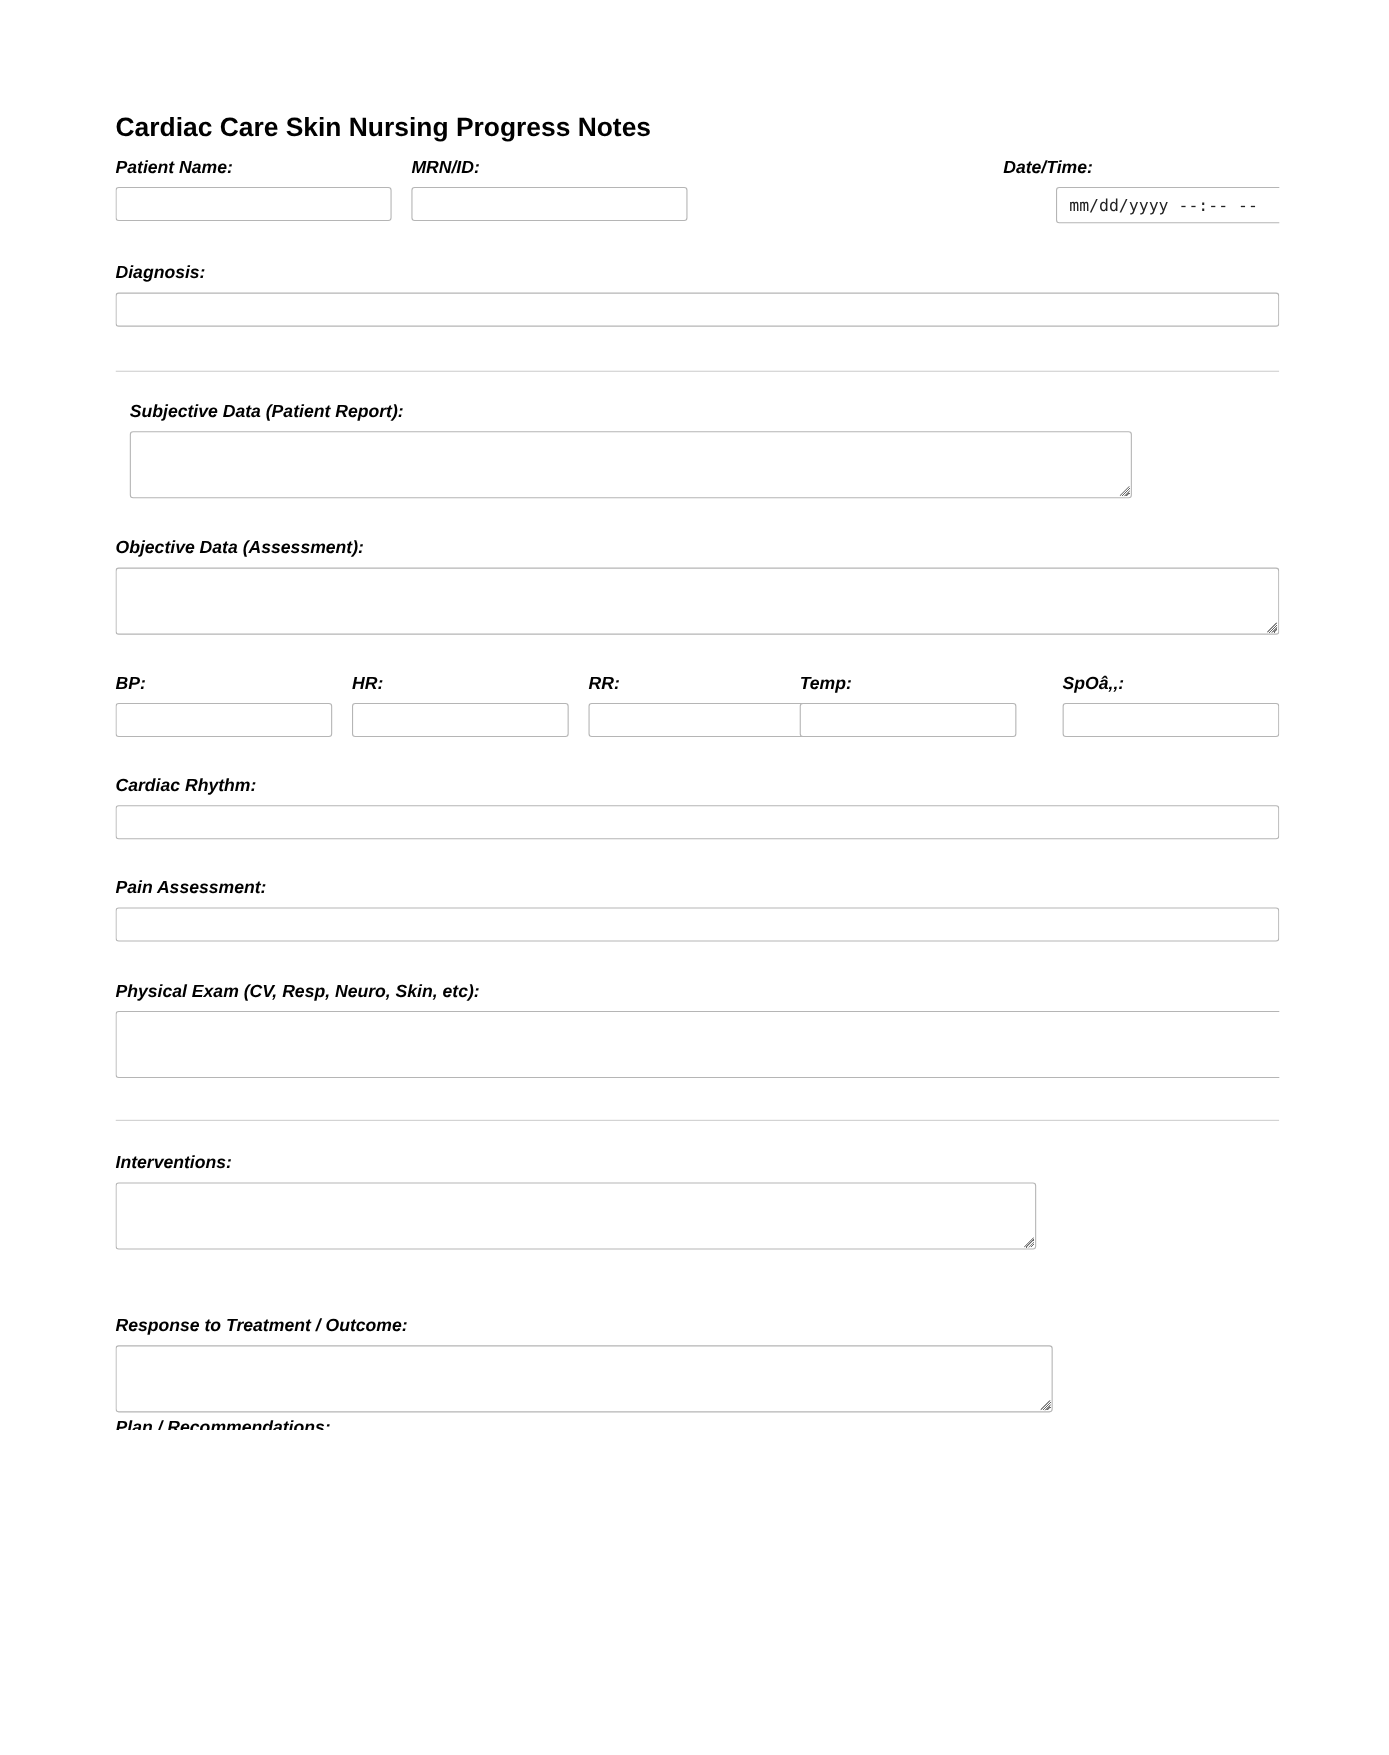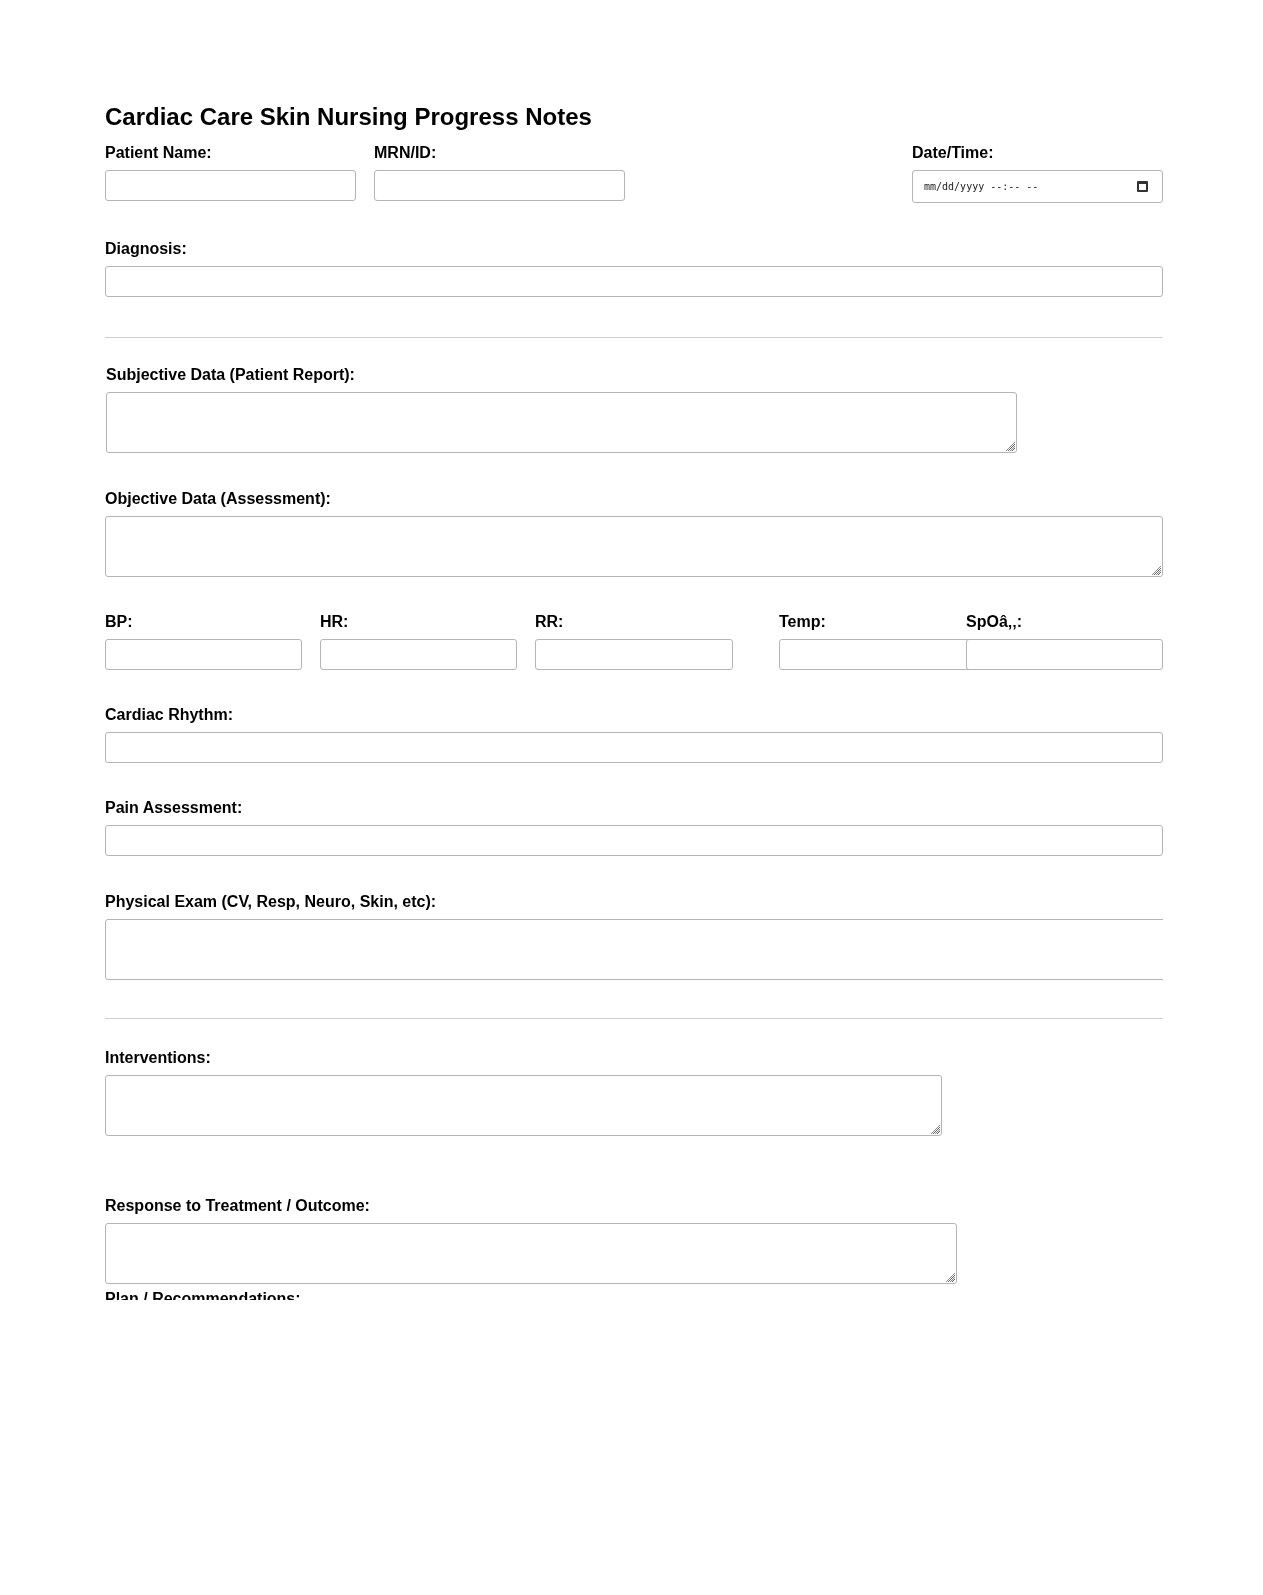--- a/index.html
+++ b/index.html
@@ -11,21 +11,21 @@
     .page {
       position: absolute; left: 105px; top: 0; width: 1058px;
       height: 1300px; overflow: hidden;
     }
     h1 {
       position: absolute; top: 102px; left: 0; margin: 0;
       font-size: 24px; font-weight: bold; line-height: 30px;
     }
     label.lbl {
       display: block; font-size: 16px; font-weight: bold; line-height: 18px;
-      margin-bottom: 8px; white-space: nowrap;
+      margin-bottom: 8px; white-space: nowrap; font-style: italic;
     }
     .field { position: absolute; }
     input.txt, .dt {
       display: block; width: 100%; height: 31px;
       border: 1px solid #b5b5b5; border-radius: 3px; background: #fff;
       font-family: "Liberation Sans", sans-serif; font-size: 13px; padding: 0 8px;
     }
     textarea.ta {
       display: block; width: 100%; height: 61px; resize: vertical;
       border: 1px solid #b5b5b5; border-radius: 3px; background: #fff;
@@ -35,22 +35,23 @@
     .ta-wrap { position: relative; }
     .grip {
       position: absolute; right: 2px; bottom: 2px; width: 9px; height: 9px;
       background:
         linear-gradient(135deg, transparent 45%, #8a8a8a 46%, #8a8a8a 52%, transparent 53%,
                         transparent 70%, #8a8a8a 71%, #8a8a8a 77%, transparent 78%);
       pointer-events: none;
     }
     .dt {
       position: relative; height: 33px; display: flex; align-items: center;
-      font-family: "DejaVu Sans Mono", monospace; font-size: 10px; color: #222;
+      font-family: "DejaVu Sans Mono", monospace; font-size: 15px; color: #222;
       padding-left: 11px;
+      margin-left: 48px;
     }
     .cal {
       position: absolute; right: 14px; top: 10px; width: 11px; height: 11px;
       border: 2px solid #333; border-top-width: 3px; border-radius: 1px;
     }
     hr.div {
       position: absolute; left: 0; width: 1058px; margin: 0; border: 0;
       border-top: 1px solid #cfcfcf; height: 0;
     }
   </style>
@@ -77,21 +78,21 @@
     </div>
   </div>
 
   <div class="field" style="left:0; top:240px; width:1058px;">
     <label class="lbl">Diagnosis:</label>
     <input class="txt" type="text" value="" style="">
   </div>
 
   <hr class="div" style="top:337px;">
 
-  <div class="field" style="left:1px; top:366px; width:911px;">
+  <div class="field" style="left:13px; top:366px; width:911px;">
     <label class="lbl">Subjective Data (Patient Report):</label>
     <div class="ta-wrap">
       <textarea class="ta" style=""></textarea>
       <span class="grip"></span>
     </div>
   </div>
 
   <div class="field" style="left:0; top:490px; width:1058px;">
     <label class="lbl">Objective Data (Assessment):</label>
     <div class="ta-wrap">
@@ -105,21 +106,21 @@
     <input class="txt" type="text" value="" style="">
   </div>
   <div class="field" style="left:215px; top:613px; width:197px;">
     <label class="lbl">HR:</label>
     <input class="txt" type="text" value="" style="">
   </div>
   <div class="field" style="left:430px; top:613px; width:198px;">
     <label class="lbl">RR:</label>
     <input class="txt" type="text" value="" style="">
   </div>
-  <div class="field" style="left:674px; top:613px; width:197px;">
+  <div class="field" style="left:622px; top:613px; width:197px;">
     <label class="lbl">Temp:</label>
     <input class="txt" type="text" value="" style="">
   </div>
   <div class="field" style="left:861px; top:613px; width:197px;">
     <label class="lbl">SpOâ‚‚:</label>
     <input class="txt" type="text" value="" style="">
   </div>
 
   <div class="field" style="left:0; top:706px; width:1058px;">
     <label class="lbl">Cardiac Rhythm:</label>

